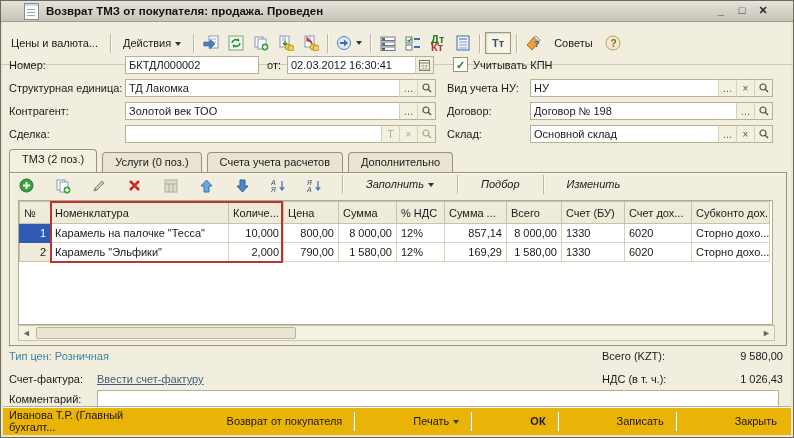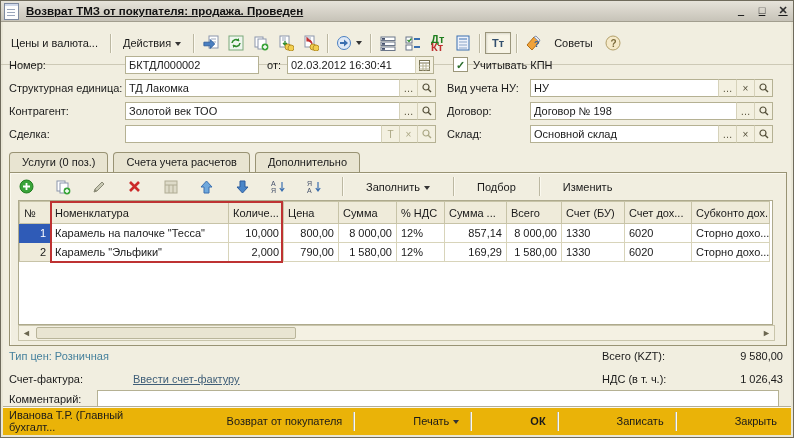--- a/index.html
+++ b/index.html
@@ -1,19 +1,19 @@
 <!DOCTYPE html>
 <html><head>
 <meta charset="utf-8">
 <style>
   html,body{margin:0;padding:0;}
   body{width:794px;height:438px;position:relative;font-family:"Liberation Sans",sans-serif;font-size:11px;color:#1a1a1a;background:#f1eee0;overflow:hidden;}
   .window{position:absolute;inset:0;border:1px solid #6f6b5c;box-shadow:inset 0 0 0 2px #e9e6d6;background:#f1eee0;}
   
-  .titlebar{height:20px;background:linear-gradient(#e6e3da,#c7c3b8);display:flex;align-items:center;padding:0 3px;border-bottom:1px solid #a29e8f;text-decoration:underline;}
+  .titlebar{height:20px;background:linear-gradient(#e6e3da,#c7c3b8);display:flex;align-items:center;padding:0 23px;border-bottom:1px solid #a29e8f;}
   .doc-ico{width:13px;height:15px;background:#fdfdfd;border:1px solid #7e8aa0;box-shadow:inset 0 2px 0 #cfd8ea;position:relative;}
   .doc-ico:before{content:"";position:absolute;left:2px;top:5px;width:8px;height:1px;background:#9aa6bb;box-shadow:0 3px 0 #9aa6bb,0 6px 0 #9aa6bb;}
   .title{font-weight:bold;margin-left:7px;font-size:11.5px;color:#111;}
   .winctl{margin-left:auto;display:flex;gap:7px;align-items:center;color:#2e2e2e;}
   .wbtn{width:14px;height:13px;text-align:center;line-height:11px;font-weight:bold;font-size:11px;}
   
   .toolbar{height:26px;display:flex;align-items:center;padding:8px 3px;gap:2px;border-bottom:1px solid #cdc9b6;}
   .txtbtn{padding:3px 7px;white-space:nowrap;}
   .caret{display:inline-block;width:0;height:0;border-left:3px solid transparent;border-right:3px solid transparent;border-top:4px solid #333;margin-left:4px;vertical-align:middle;}
   .sep{width:1px;height:19px;background:#bcb8a2;box-shadow:1px 0 0 #fbf9ef;margin:0 3px;}
@@ -30,38 +30,38 @@
   .inp{flex:1;background:#fff;border:1px solid #b5b193;border-radius:0;padding:0 3px;display:flex;align-items:center;white-space:nowrap;overflow:hidden;}
   .fbtn{width:17px;border:1px solid #b5b193;border-left:1px solid #d6d2ba;background:#f3f0e0;display:flex;align-items:center;justify-content:center;color:#55503a;font-size:10px;margin-left:-1px;}
   .fbtn.dis{color:#aba784;}
   .chk{position:absolute;display:flex;align-items:center;gap:5px;}
   .chkbox{width:13px;height:13px;background:#fff;border:1px solid #9b9679;display:flex;align-items:center;justify-content:center;font-size:11px;font-weight:bold;color:#2c6e2c;line-height:10px;}
   
   .tabs{position:absolute;left:8px;top:151px;height:21px;display:flex;align-items:flex-end;}
   .tab{padding:3px 12px 3px 12px;border:1px solid #999374;border-bottom:none;border-radius:4px 4px 0 0;background:#e8e4d1;margin-right:5px;height:14px;white-space:nowrap;}
   .tab.active{background:#f3f0e1;padding-bottom:5px;height:15px;box-shadow:inset 1px 1px 0 #fbf9ef;}
   .panel{position:absolute;left:8px;top:171px;width:776px;height:172px;border:1px solid #999374;background:#f1eee0;box-shadow:inset 1px 1px 0 #fbf9ef;}
-  .ttoolbar{position:absolute;left:2px;top:2px;right:2px;height:23px;display:flex;align-items:center;gap:13px;padding:0 3px;}
+  .ttoolbar{position:absolute;left:2px;top:2px;right:2px;height:23px;display:flex;align-items:flex-start;gap:13px;padding:0 3px;font-style:italic;}
   .gridwrap{position:absolute;left:8px;top:27px;width:753px;height:123px;background:#fff;border:1px solid #aeaa8d;overflow:hidden;}
   table{border-collapse:collapse;table-layout:fixed;font-size:11px;width:750px;}
   th{background:#efebda;border:1px solid #c7c3a7;font-weight:normal;text-align:left;height:21px;padding:0 4px;white-space:nowrap;overflow:hidden;}
   td{border:1px solid #d8d4ba;height:18px;padding:0 4px;white-space:nowrap;overflow:hidden;background:#fff;}
   td.rownum{background:#efebda;border-color:#c7c3a7;text-align:right;}
   td.sel{background:#2f5bb7;color:#fff;border-color:#2f5bb7;}
   .ar{text-align:right;}.ac{text-align:center;}
   .redbox{position:absolute;left:31px;top:0;width:229px;height:58px;border:2px solid #bе3232;border:2px solid #be3232;pointer-events:none;}
   
   .hscroll{position:absolute;left:8px;top:152px;width:755px;height:14px;background:#f4f1e3;border:1px solid #c9c5ab;display:flex;align-items:center;}
   .sarr{width:15px;height:12px;display:flex;align-items:center;justify-content:center;color:#6b6750;font-size:9px;}
   .sthumb{position:absolute;left:17px;width:258px;height:10px;background:#e9e5d2;border:1px solid #b9b59a;border-radius:2px;}
   
   .pricetype{position:absolute;left:8px;top:349px;color:#45809c;}
   .totlabel{position:absolute;width:110px;text-align:left;}
   .totval{position:absolute;width:120px;text-align:right;}
-  .link{color:#3f5e78;text-decoration:underline;margin-left:36px;}
+  .link{color:#3f5e78;text-decoration:underline;}
   
   .statusbar{position:absolute;left:2px;right:2px;bottom:2px;height:28px;border-top:1px solid #b3af9b;box-shadow:0 1px 0 #fbf9ef inset;display:flex;align-items:center;padding:0 6px;background:#eab308;}
   .sbtn{padding:3px 8px;white-space:nowrap;margin-left:48px;}
   .bold{font-weight:bold;}
   .sright{margin-left:auto;display:flex;align-items:center;}
 </style>
 </head>
 <body>
 
 <div class="window">
@@ -272,20 +272,21 @@
     <div class="fbtn">×</div>
     <div class="fbtn">
         <svg width="10" height="10">
           <circle cx="4" cy="4" r="3" fill="none" stroke="#55503a" stroke-width="1.2"></circle>
           <line x1="6.2" y1="6.2" x2="9" y2="9" stroke="#55503a" stroke-width="1.4"></line>
         </svg>
       </div>
   </div>
 
   <div class="tabs">
+    <div class="tab active">ТМЗ (2 поз.)</div>
     <div class="tab">Услуги (0 поз.)</div>
     <div class="tab">Счета учета расчетов</div>
     <div class="tab">Дополнительно</div>
   </div>
 
   <div class="panel">
     <div class="ttoolbar">
       <div class="ibtn">
           <svg width="15" height="15">
             <circle cx="7.5" cy="7.5" r="6.5" fill="#39a439" stroke="#1e7e1e"></circle>

